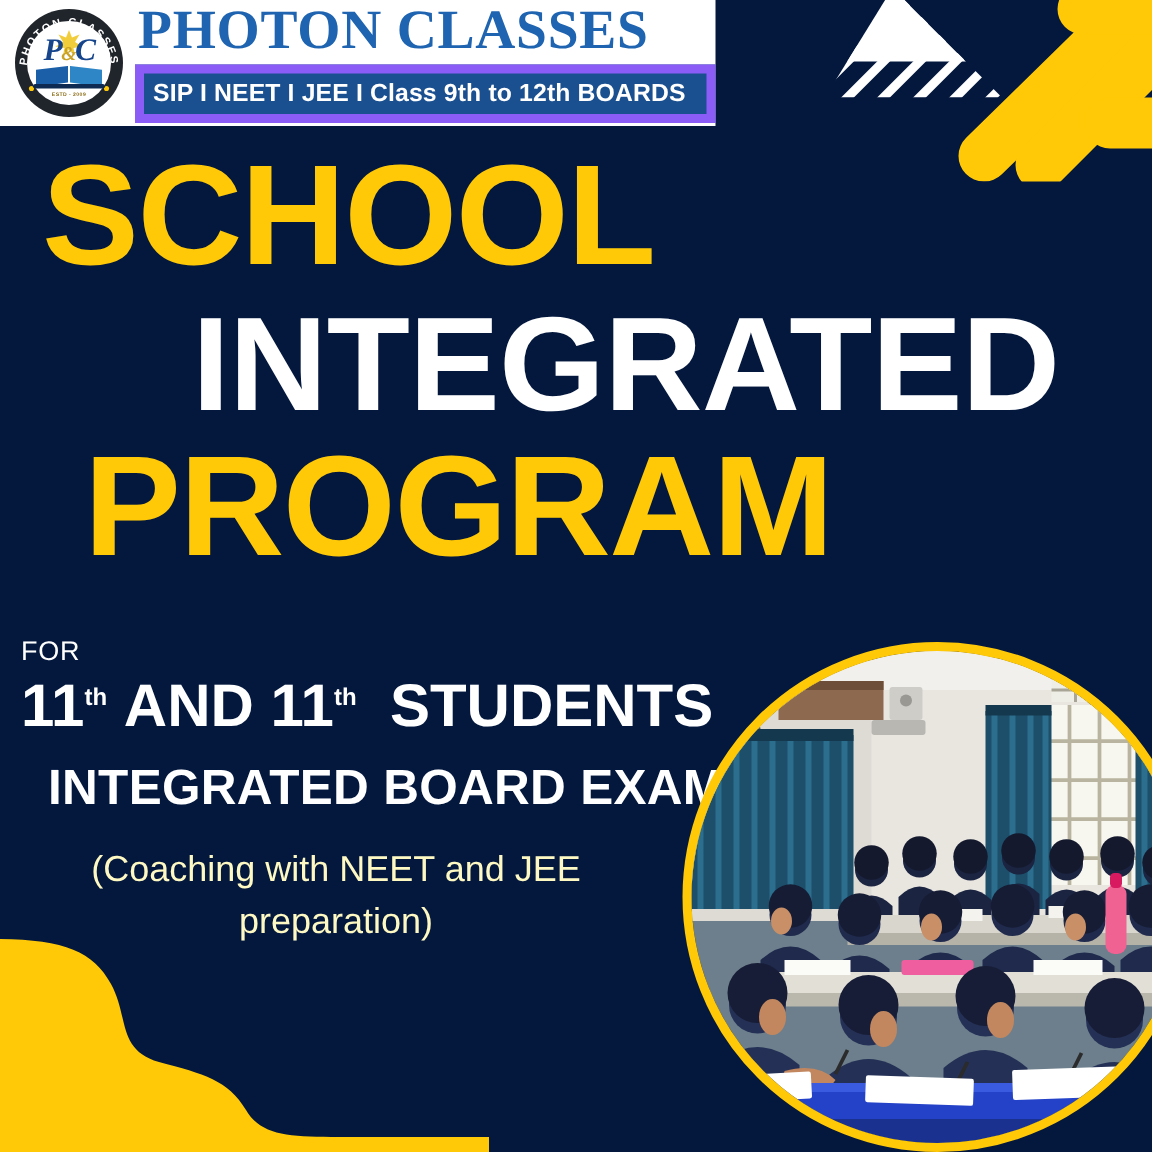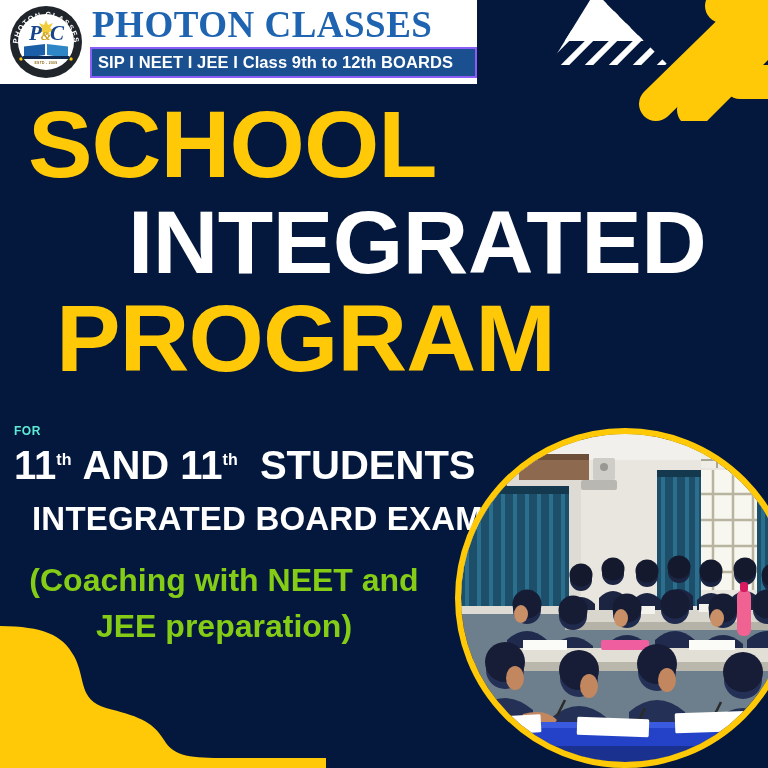--- a/index.html
+++ b/index.html
@@ -99,21 +99,21 @@
     font-size:37px;
     color:#1F64B0;
     letter-spacing:.5px;
     line-height:1;
     white-space:nowrap;
     padding-left:2px;
   }
   .brand-strip{
     margin-top:4px;
     background:#1B5090;
-    border:2px solid #8b5cf6;
+    border:6px solid #8b5cf6;
     color:#ffffff;
     font-size:16.5px;
     font-weight:bold;
     letter-spacing:.1px;
     line-height:1;
     padding:5px 6px 6px 6px;
     white-space:nowrap;
   }
 
   
@@ -136,43 +136,43 @@
   .hl-3{ color:#FFC907; margin-left:56px; font-size:95px; }
   .r1{ position:absolute; top:0;   left:0; }
   .r2{ position:absolute; top:101px; left:0; }
   .r3{ position:absolute; top:194px; left:0; }
 
   
   .sub{
     position:absolute; left:14px; top:425px; width:520px;
   }
   .sub-for{
-    font-size:12px; font-weight:bold; color:#5eead4;
+    font-size:18px; font-weight:normal; color:#ffffff;
     letter-spacing:.5px; line-height:1;
   }
   .sub-grade{
     margin-top:8px;
     font-size:40px; font-weight:bold; color:#FFFFFF;
     letter-spacing:0px; line-height:1; white-space:nowrap;
   }
   .sub-grade sup{ font-size:16px; vertical-align:super; font-weight:bold; }
   .sub-board{
     margin-left:18px;
     margin-top:17px;
     font-size:33px; font-weight:bold; color:#FFFFFF;
     letter-spacing:.2px; line-height:1; white-space:nowrap;
   }
   .sub-note{
     margin-top:22px;
     width:420px;
     text-align:center;
-    font-size:32px;
-    color:#84cc16;
+    font-size:24px;
+    color:#fef9c3;
     line-height:1.45;
-    font-weight:700;
+    font-weight:400;
   }
 
   
   .photo-wrap{
     position:absolute; left:455px; top:428px;
     width:340px; height:340px;
   }
   .photo-ring{
     position:absolute; inset:0;
     border-radius:50%;

